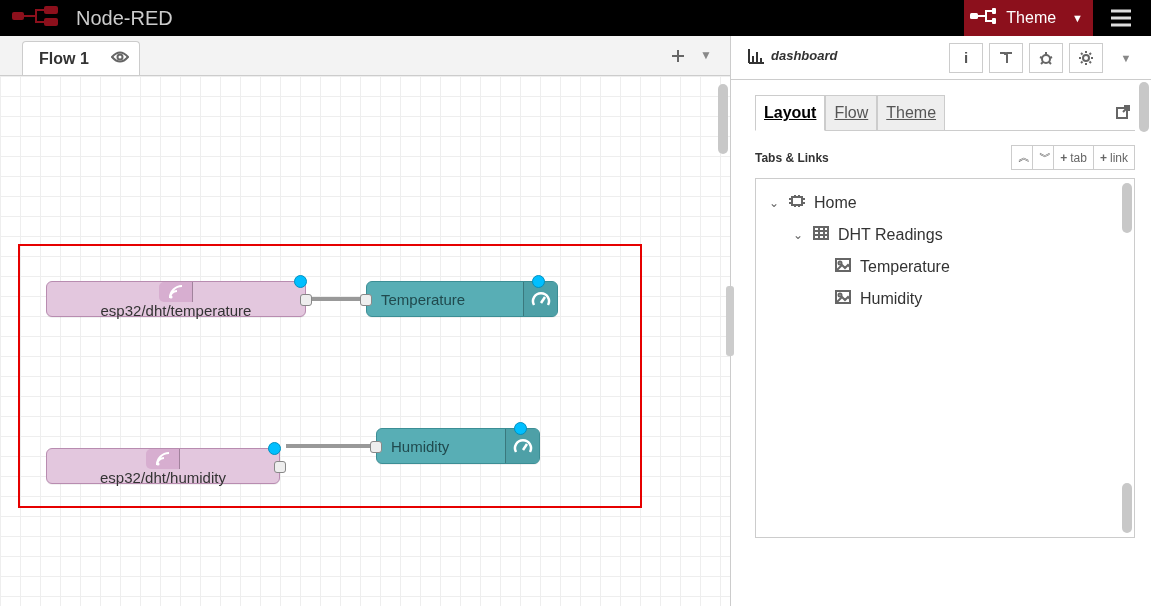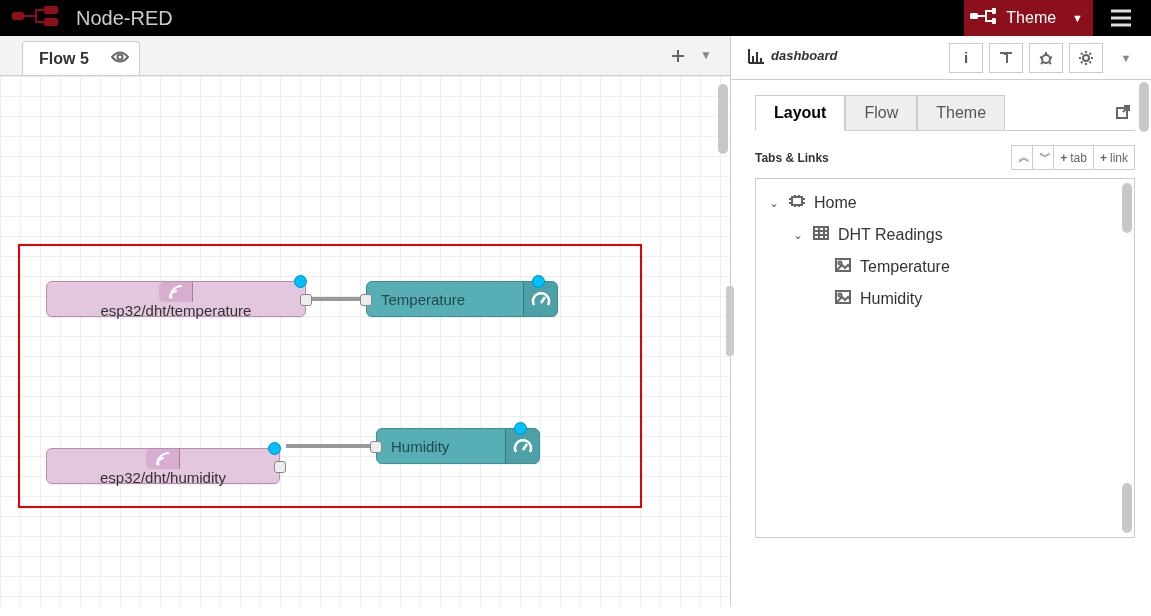--- a/index.html
+++ b/index.html
@@ -54,21 +54,21 @@
   .port.in{ left:-7px;}
   .wire{ position:absolute; height:4px; background:#999; }
 
   
   .sidebar{ width:420px; background:#fff; display:flex; flex-direction:column; position:relative;}
   .sb-toolbar{ height:44px; border-bottom:1px solid #ccc; display:flex; align-items:center; padding:0 8px 0 16px; gap:6px;}
   .sb-title{ font-size:13px; font-weight:bold; display:flex; align-items:flex-start; gap:6px; flex:1;font-style:italic;}
   .icon-btn{ width:34px; height:30px; border:1px solid #ccc; background:#fff; display:flex; align-items:center; justify-content:center; color:#555; cursor:pointer; font-size:15px;}
   .icon-btn.noicon{border:none;}
   .sb-body{ padding:14px 16px 10px 24px; position:relative; flex:1;}
-  .sb-tab{ border:1px solid #ccc; padding:8px 18px; font-size:16px; background:#eee; color:#555; cursor:pointer; position:relative; top:1px;}
+  .sb-tab{ border:1px solid #ccc; padding:8px 8px; font-size:16px; background:#eee; color:#555; cursor:pointer; position:relative; top:1px;text-decoration:underline;}
   .sb-tab.active{ background:#fff; border-bottom:1px solid #fff; color:#000; font-weight:bold;}
   .sb-tabs-row{ border-bottom:1px solid #ccc; display:flex; align-items:flex-end; padding-bottom:0;}
   .sb-tabs-row .ext{ margin-left:auto; color:#777; font-size:16px; padding:6px 4px; cursor:pointer;}
   .section-head{ display:flex; align-items:center; margin:14px 0 8px; }
   .section-head .title{ font-weight:bold; font-size:12px;}
   .section-head .btns{ margin-left:auto; display:flex; gap:0;}
   .mini-btn{ border:1px solid #ccc; background:#fff; color:#666; font-size:12px; padding:3px 6px; cursor:pointer; display:flex; align-items:center; gap:3px;}
   .mini-btn + .mini-btn{ border-left:none;}
   .tree{ border:1px solid #ccc; height:360px; padding:8px 6px 8px 8px; overflow:auto; position:relative;}
   .tree-row{ display:flex; align-items:center; gap:8px; padding:7px 4px; font-size:16px; color:#333; cursor:pointer;}
@@ -124,21 +124,21 @@
         </g>
       </svg>
   </div>
 </div>
 
 <div class="main">
 
   <div class="workspace">
     <div class="tabbar">
       <div class="flow-tab">
-        <span>Flow 5</span>
+        <span>Flow 1</span>
         <span class="eye">
           <svg width="18" height="14" viewBox="0 0 18 14" class="stroke">
               <path d="M1 7 Q9 -2 17 7 Q9 16 1 7 Z"></path>
               <circle cx="9" cy="7" r="2.5"></circle>
             </svg>
         </span>
       </div>
       <div class="tab-actions">
         <span title="add">
           <svg width="16" height="16" class="stroke">

